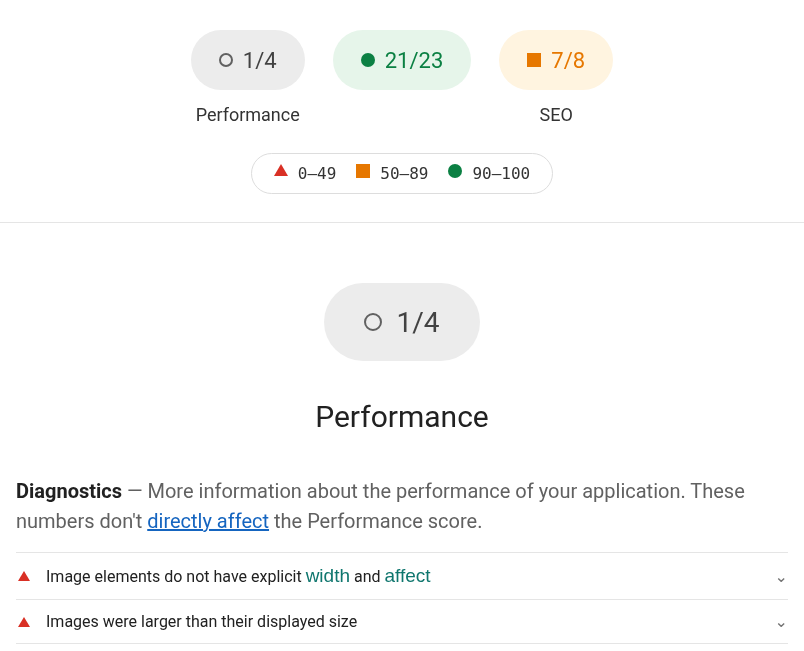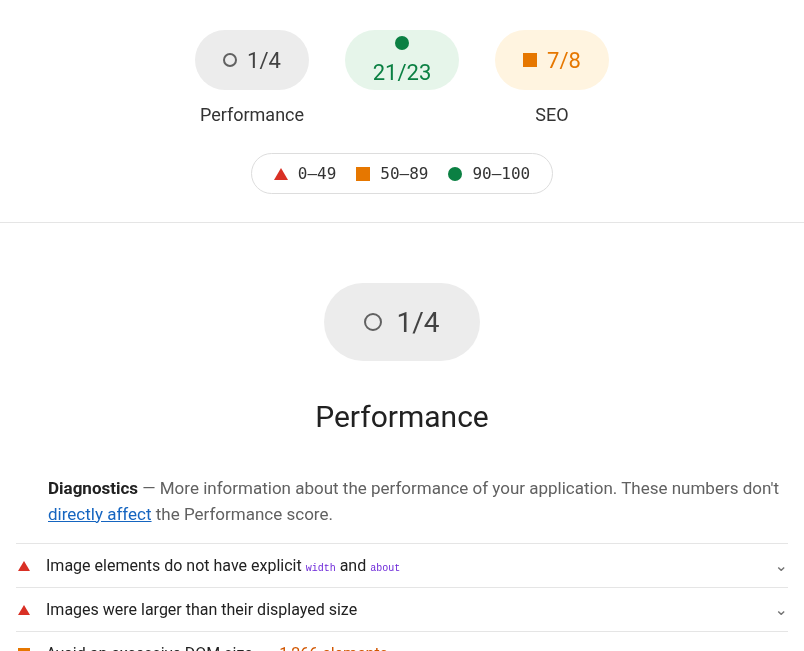--- a/index.html
+++ b/index.html
@@ -28,21 +28,21 @@
     align-items: center;
     justify-content: center;
     gap: 10px;
     height: 60px;
     padding: 0 28px;
     border-radius: 999px;
     font-size: 22px;
     font-weight: 400;
   }
   .pill-null { background: #ececec; color: #424242; }
-  .pill-pass { background: #e6f5ea; color: #0b8043; flex-direction: column; }
+  .pill-pass { background: #e6f5ea; color: #0b8043; }
   .pill-avg  { background: #fff4e0; color: #e67700; align-items: center; }
   .gauge-label { font-size: 18px; color: #333; }
   .icon-circle-outline {
     display: inline-block;
     width: 14px; height: 14px;
     border-radius: 50%;
     border: 2px solid #616161;
     background: transparent;
   }
   .icon-dot-green {
@@ -73,21 +73,21 @@
     display: inline-flex;
     align-items: center;
     gap: 20px;
     border: 1px solid #ddd;
     border-radius: 999px;
     padding: 10px 22px;
     font-family: ui-monospace, SFMono-Regular, Menlo, Consolas, monospace;
     font-size: 16px;
     color: #333;
   }
-  .legend-item { display: inline-flex; align-items: center; gap: 10px; }
+  .legend-item { display: inline-flex; gap: 10px; }
   .divider { border-top: 1px solid #e5e5e5; }
   .section {
     padding: 60px 16px 20px 16px;
     display: flex;
     flex-direction: column;
     align-items: center;
   }
   .big-pill {
     display: inline-flex;
     align-items: center;
@@ -103,45 +103,44 @@
   }
   .big-pill .icon-circle-outline { width: 18px; height: 18px; }
   .section-title {
     margin-top: 38px;
     font-size: 30px;
     font-weight: 400;
     color: #212121;
   }
   .diagnostics-intro {
     padding: 22px 16px 8px 16px;
-    font-size: 17px;
+    font-size: 20px;
     color: #616161;
     line-height: 1.5;
-    margin-left: 32px;
   }
   .diagnostics-intro .label-strong { font-weight: 700; color: #212121; }
   .diagnostics-intro a { color: #1565c0; text-decoration: underline; }
   .audit-list { padding: 8px 16px 20px 16px; }
   .audit-row {
     display: flex;
     align-items: center;
     gap: 14px;
     padding: 12px 0;
     border-top: 1px solid #e5e5e5;
     cursor: pointer;
   }
   .audit-row:last-child { border-bottom: 1px solid #e5e5e5; }
   .audit-icon { width: 16px; display: flex; justify-content: center; }
   .audit-icon .icon-triangle-red { border-left-width:6px; border-right-width:6px; border-bottom-width:10px; }
   .audit-icon .icon-square-orange { width:12px; height:12px; }
   .audit-title { flex: 1; font-size: 16px; color: #212121; }
   .audit-title code {
-    font-family: Liberation Mono, monospace;
-    font-size: 10px;
-    color: #6d28d9;
+    font-family: Liberation Sans, sans-serif;
+    font-size: 19px;
+    color: #0f766e;
   }
   .audit-value { color: #d15600; margin-left: 6px; }
   .chevron {
     color: #757575;
     font-size: 16px;
   }
 </style>
 </head>
 <body>
 
@@ -204,21 +203,21 @@
   <span class="label-strong">Diagnostics</span><span> — </span><span>More information about the performance of your application. These numbers don't </span><a href="#">directly affect</a><span> the Performance score.</span>
 </div>
 
 <div class="audit-list">
 
   <div class="audit-row">
     <span class="audit-icon">
         <span class="icon-triangle-red"></span>
       </span>
     <span class="audit-title">
-      <span>Image elements do not have explicit </span><code>width</code><span> and </span><code>about</code>
+      <span>Image elements do not have explicit </span><code>width</code><span> and </span><code>affect</code>
     </span>
     <span class="chevron">⌄</span>
   </div>
 
   <div class="audit-row">
     <span class="audit-icon">
         <span class="icon-triangle-red"></span>
       </span>
     <span class="audit-title">
       <span>Images were larger than their displayed size</span>

